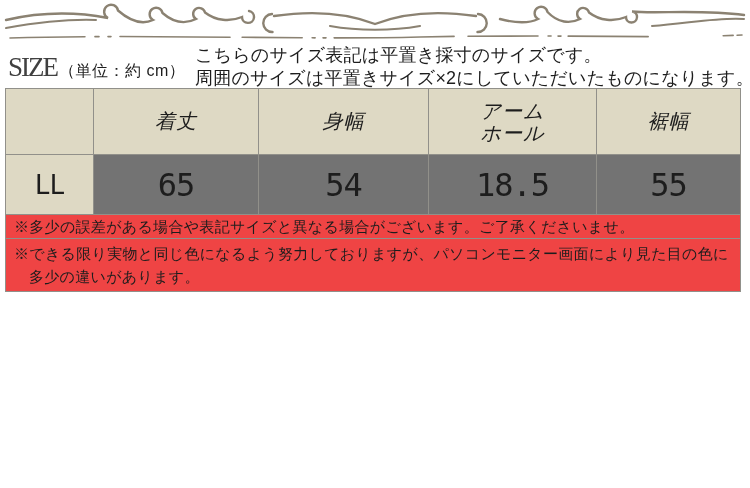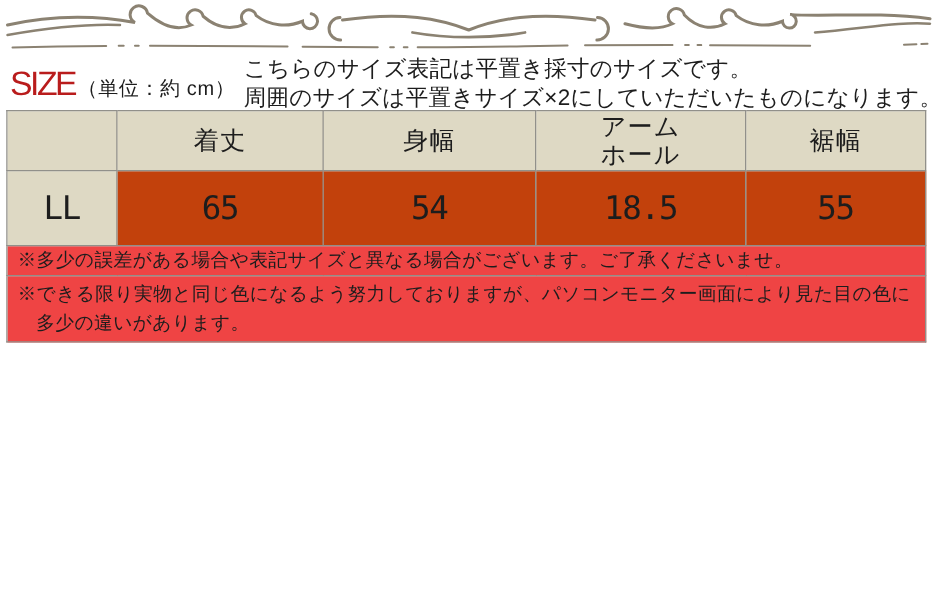--- a/index.html
+++ b/index.html
@@ -12,49 +12,49 @@
   }
   .page{position:relative;width:750px;height:488px;}
 
   
   .flourish{position:absolute;top:2px;left:0;width:750px;height:44px;}
 
   
   .intro{position:absolute;top:42px;left:8px;width:740px;height:48px;}
   .size-block{position:absolute;left:0;top:10px;white-space:nowrap;}
   .size-word{
-    font-family:Liberation Sans, sans-serif;
-    font-size:27px;letter-spacing:-2px;color:#b91c1c;
+    font-family:Liberation Serif, serif;
+    font-size:27px;letter-spacing:-2px;color:#404040;
   }
   .unit-label{font-size:16px;letter-spacing:0.5px;margin-left:2px;}
   .desc{position:absolute;left:187px;top:2px;font-size:18px;line-height:23px;letter-spacing:0.2px;white-space:nowrap;}
 
   
   table.size-table{
     position:absolute;top:88px;left:5px;width:735px;
     border-collapse:collapse;table-layout:fixed;
   }
   table.size-table th,table.size-table td{
     border:1.5px solid #91908a;
     text-align:center;vertical-align:middle;
     padding:0;
   }
-  tr.head-row{height:48px;}
+  tr.head-row{height:66px;font-style:italic;}
   tr.data-row{height:60px;padding-left:16px;}
   .head-cell,.size-cell{background:#ded9c4;font-weight:normal;}
   .head-cell{font-size:20px;letter-spacing:1px;}
   .head-armhole{white-space:pre-line;line-height:22px;}
   .size-cell{
     font-family:"DejaVu Sans Mono",monospace;
     font-size:26px;letter-spacing:-1px;
   }
   td.value-cell{
-    background:#c2410c;
+    background:#737373;
     font-family:"DejaVu Sans Mono",monospace;
-    font-size:26px;letter-spacing:-1px;
+    font-size:32px;letter-spacing:-1px;
   }
   tr.note-row td{
     background:#ef4444;text-align:left;
     font-size:15px;letter-spacing:0.3px;
   }
   tr.note-row-1{height:24px;}
   tr.note-row-1 td{padding:2px 8px;line-height:19px;}
   tr.note-row-2{height:50px;}
   tr.note-row-2 td{
     padding:3px 8px 3px 23px;

